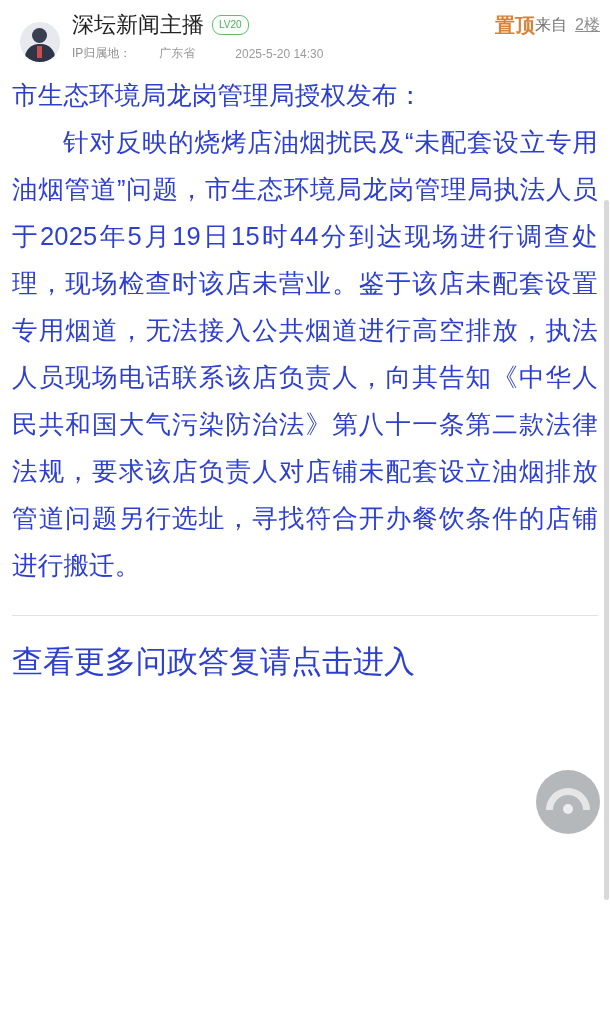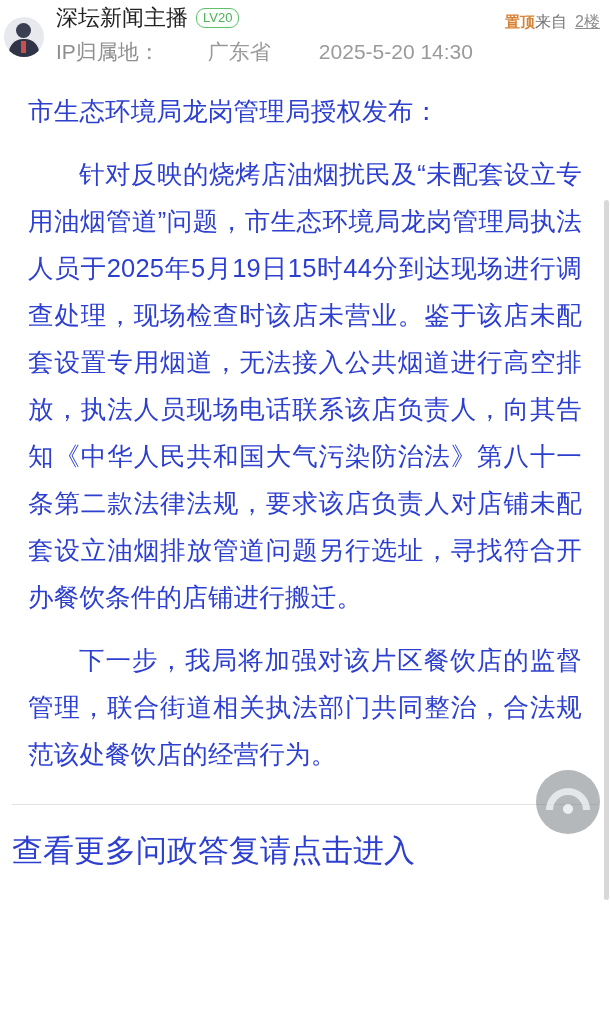--- a/index.html
+++ b/index.html
@@ -11,22 +11,22 @@
     width: 610px;
     height: 1024px;
     font-family: "Liberation Sans", sans-serif;
     overflow: hidden;
     position: relative;
   }
 
   
   .post-header {
     display: flex;
-    align-items: center;
-    padding: 8px 10px 10px 4px;
+    align-items: flex-end;
+    padding: 8px 10px 10px 20px;
     position: relative;
     box-sizing: border-box;
     height: 72px;
   }
   .avatar {
     width: 40px;
     height: 40px;
     border-radius: 50%;
     background: #e8e9ee;
     flex: 0 0 40px;
@@ -74,75 +74,74 @@
     font-size: 22px;
     color: #222222;
     line-height: 28px;
     white-space: nowrap;
   }
   .level-badge {
     margin-left: 8px;
     border: 1px solid #5fbf6a;
     color: #4fae5a;
     border-radius: 9px;
-    font-size: 13px;
+    font-size: 10px;
     line-height: 16px;
     padding: 0 6px;
     height: 18px;
     display: inline-flex;
     align-items: center;
     background: #fbfffb;
   }
   .meta-row {
     display: flex;
     align-items: center;
     margin-top: 6px;
-    font-size: 21px;
+    font-size: 12px;
     color: #9a9a9a;
     white-space: nowrap;
-    gap: 20px;
   }
   .meta-ip-label { color: #8e8e8e; }
   .meta-ip-value { color: #9a9a9a; margin-left: 28px; }
-  .meta-time { color: #9a9a9a; margin-left: 28px; }
+  .meta-time { color: #9a9a9a; margin-left: 40px; }
 
   .header-right {
     position: absolute;
     right: 10px;
     top: 12px;
     display: flex;
     align-items: center;
     font-size: 16px;
     white-space: nowrap;
   }
   .pin-tag {
     color: #d98236;
     font-weight: bold;
-    font-size: 15px;
+    font-size: 20px;
   }
   .from-text {
     color: #737373;
   }
   .floor-text {
     color: #8e8e8e;
     margin-left: 8px;
     text-decoration: underline;
   }
 
   
   .post-body {
     padding: 0 12px;
     color: #2d3fcf;
     font-size: 25.5px;
     line-height: 47px;
     letter-spacing: 0.2px;
     font-family: "Liberation Sans", sans-serif;
   }
   .post-body p {
-    margin: 16px;
+    margin: 0;
     text-align: justify;
     text-justify: inter-ideograph;
   }
   .post-body p.indent {
     text-indent: 2em;
   }
   .para-1 { margin-bottom: 2px; }
 
   
   .divider {
@@ -222,21 +221,20 @@
   <div class="header-right">
     <span class="pin-tag">置顶</span>
     <span class="from-text">来自</span>
     <span class="floor-text">2楼</span>
   </div>
 </div>
 
 <div class="post-body">
   <p class="para-1">市生态环境局龙岗管理局授权发布：</p>
   <p class="indent">针对反映的烧烤店油烟扰民及“未配套设立专用油烟管道”问题，市生态环境局龙岗管理局执法人员于2025年5月19日15时44分到达现场进行调查处理，现场检查时该店未营业。鉴于该店未配套设置专用烟道，无法接入公共烟道进行高空排放，执法人员现场电话联系该店负责人，向其告知《中华人民共和国大气污染防治法》第八十一条第二款法律法规，要求该店负责人对店铺未配套设立油烟排放管道问题另行选址，寻找符合开办餐饮条件的店铺进行搬迁。</p>
-  <p class="indent">下一步，我局将加强对该片区餐饮店的监督管理，联合街道相关执法部门共同整治，合法规范该处餐饮店的经营行为。</p>
 </div>
 
 <div class="divider"></div>
 
 <div class="footer-link">查看更多问政答复请点击进入</div>
 
 <div class="scrollbar"></div>
 
 <div class="float-widget">
   <div class="arc"></div>

